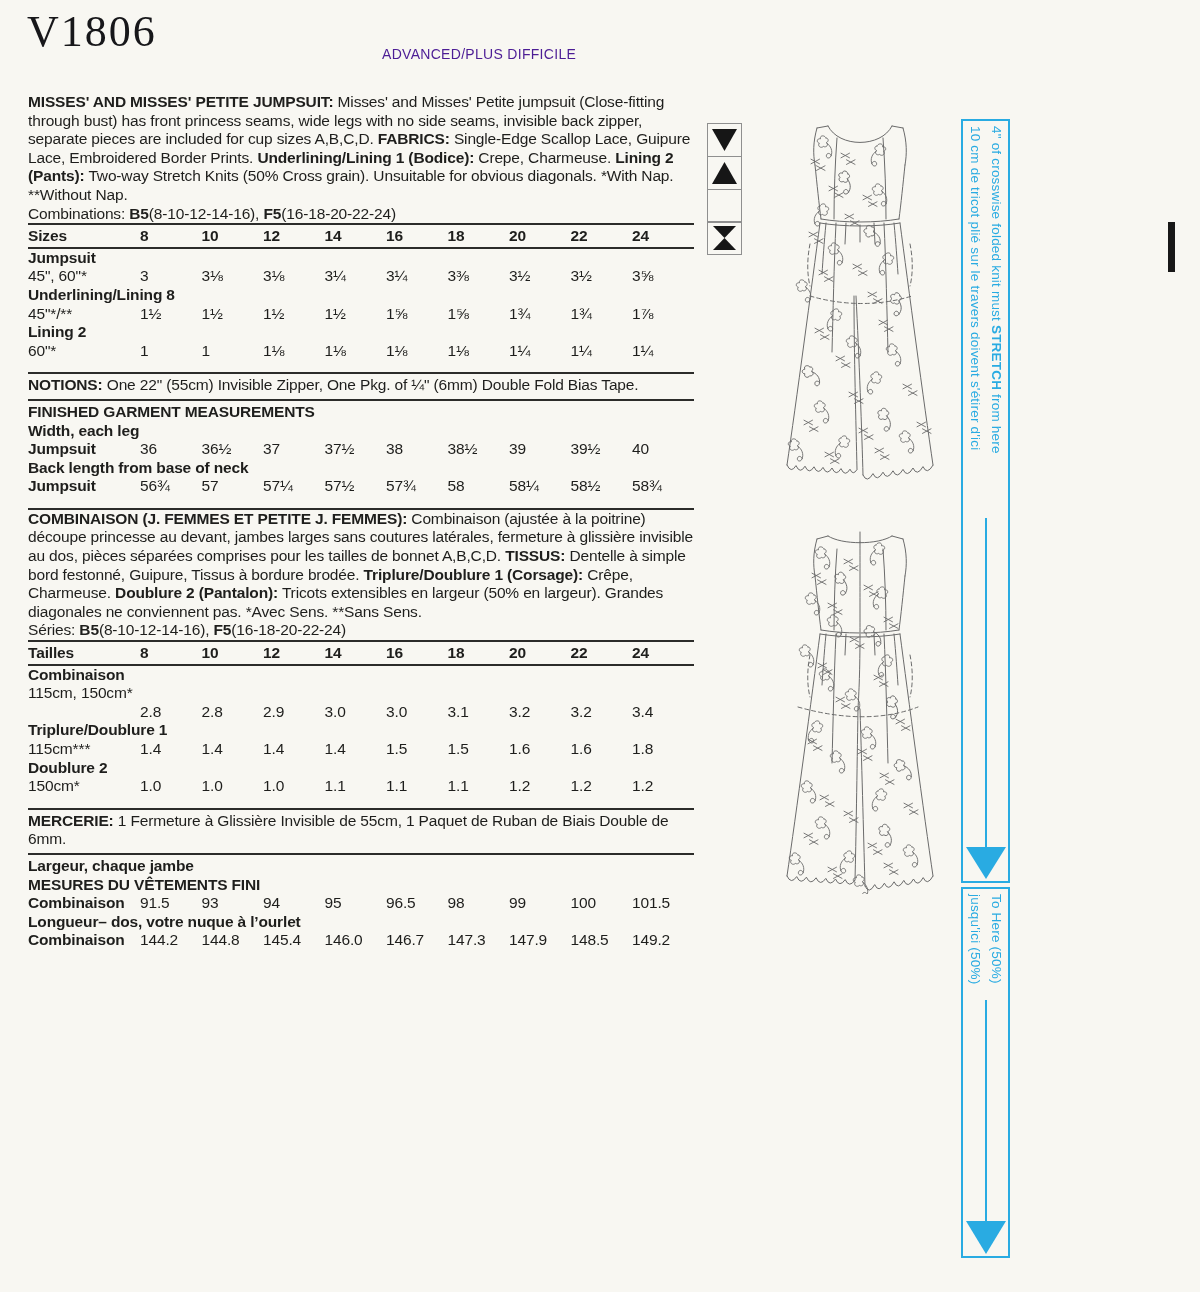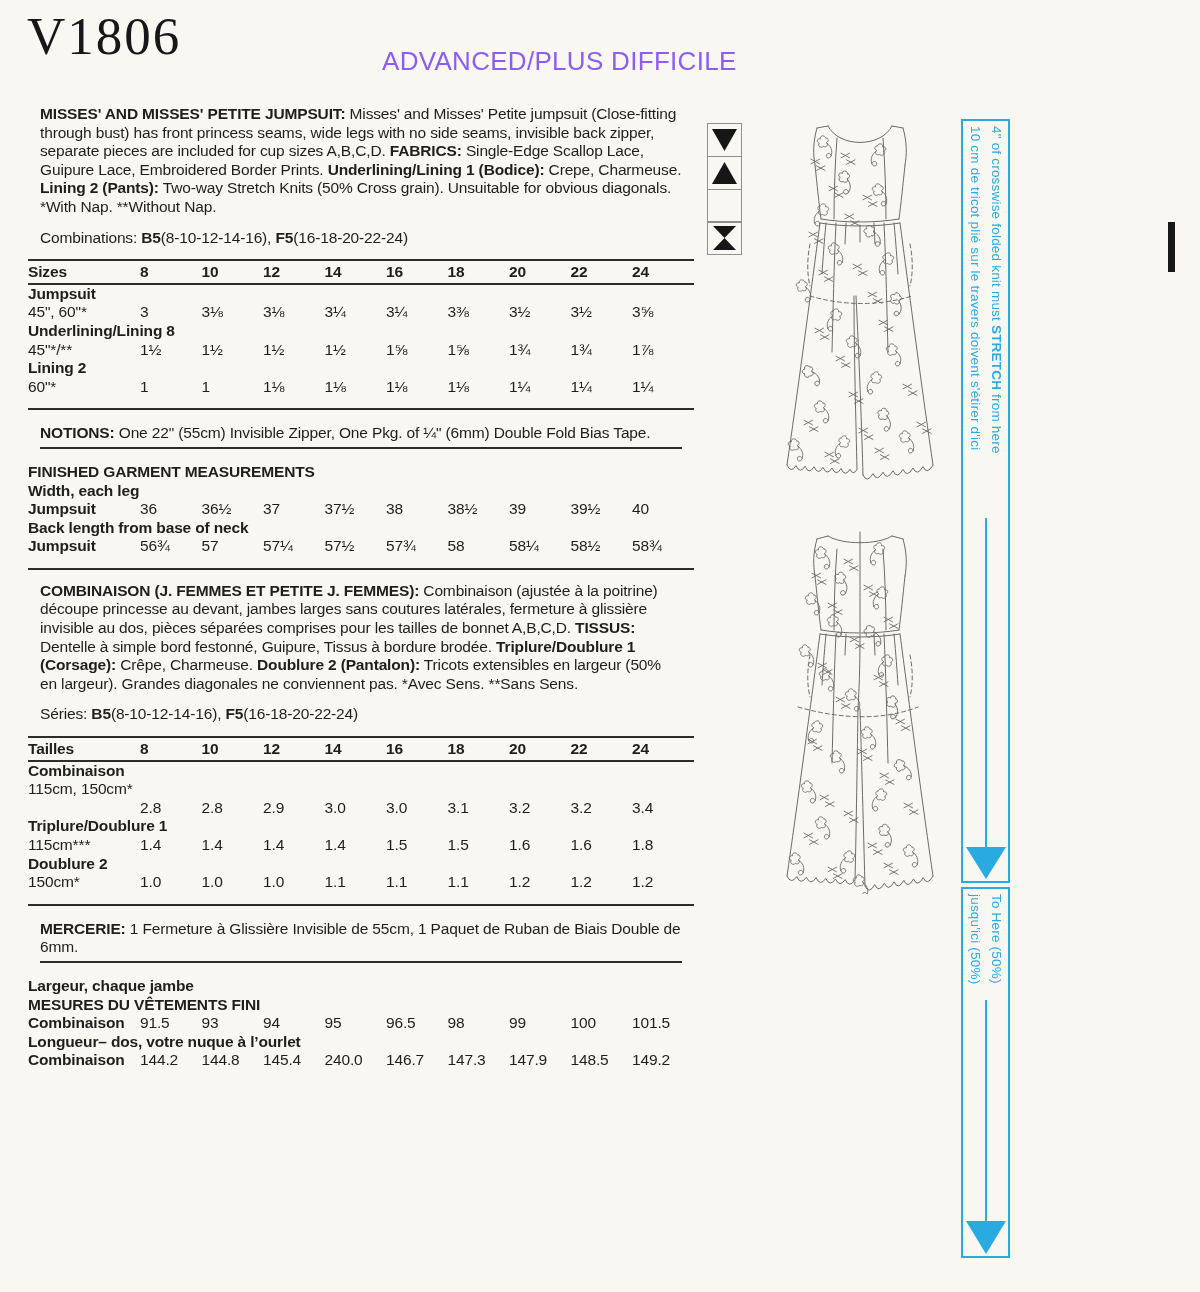--- a/index.html
+++ b/index.html
@@ -7,32 +7,32 @@
     width:1200px;height:1292px;position:relative;overflow:hidden;
     background:#f8f7f2;color:#1e1e1c;
     font-family:"Liberation Sans","DejaVu Sans",sans-serif;
     -webkit-font-smoothing:antialiased;
   }
   .page{position:absolute;inset:0;}
   
   .pattern-number{
     position:absolute;left:27px;top:10px;
     font-family:"Liberation Serif","DejaVu Serif",serif;
-    font-size:53px;line-height:1;font-weight:400;letter-spacing:2px;color:#17171a;
+    font-size:44px;line-height:1;font-weight:400;letter-spacing:2px;color:#17171a;
   }
   .difficulty{
     position:absolute;left:382px;top:46px;
-    font-size:26px;letter-spacing:0.3px;color:#8b5cf6;
+    font-size:14px;letter-spacing:0.3px;color:#4c1d95;
   }
   
   .leftcol{
     position:absolute;left:28px;top:93px;width:666px;
     font-size:15.5px;line-height:18.6px;letter-spacing:-0.15px;
   }
-  .leftcol p{margin:12px;}
+  .leftcol p{margin:0;}
   .p-desc-en{margin-bottom:12px;}
   .p-combos{margin-bottom:1px;}
   .p-desc-fr{margin:4px 0 10px;}
   .p-series{margin-bottom:1px;}
   .p-notions,.p-mercerie{padding:2px 0 4px;border-bottom:2.5px solid #2c2c2a;}
   b{font-weight:bold;}
   
   .dtable{width:100%;}
   .trow{display:grid;grid-template-columns:112px repeat(9,61.5px);line-height:18.6px;}
   .trow .cell{white-space:nowrap;}
@@ -264,21 +264,21 @@
           <div class="cell">101.5</div>
         </div>
         <div class="trow noval">
           <div class="cell label b">Longueur– dos, votre nuque à l’ourlet</div>
         </div>
         <div class="trow">
           <div class="cell label b">Combinaison</div>
           <div class="cell">144.2</div>
           <div class="cell">144.8</div>
           <div class="cell">145.4</div>
-          <div class="cell">240.0</div>
+          <div class="cell">146.0</div>
           <div class="cell">146.7</div>
           <div class="cell">147.3</div>
           <div class="cell">147.9</div>
           <div class="cell">148.5</div>
           <div class="cell">149.2</div>
         </div>
       </div>
   </div>
 
   <div class="nap-col">

